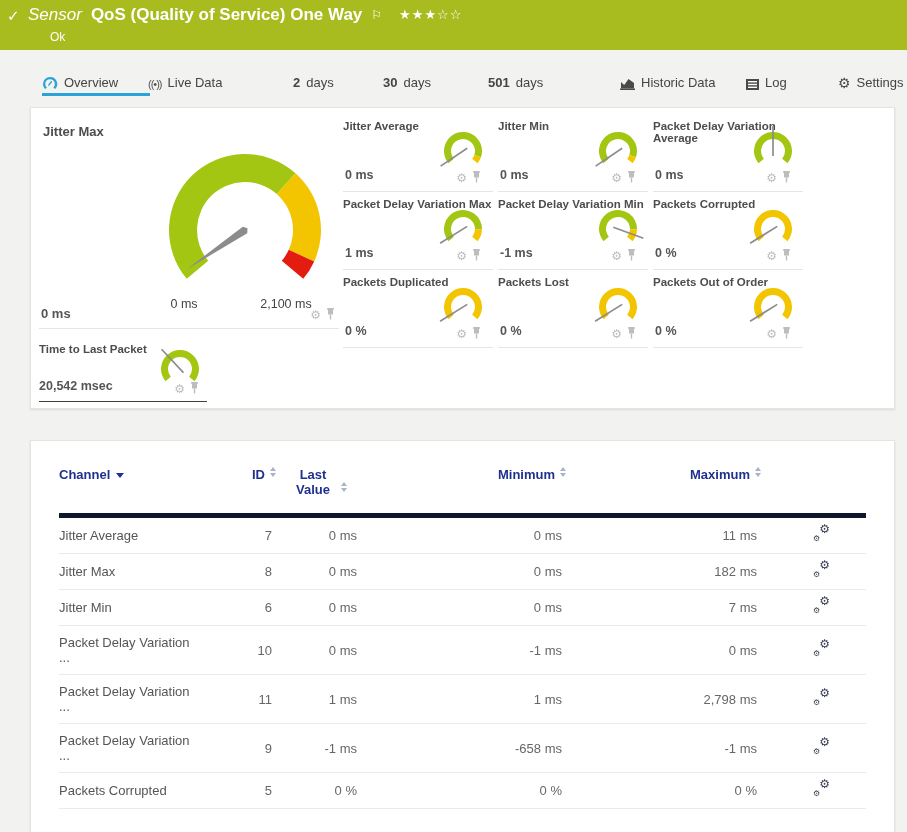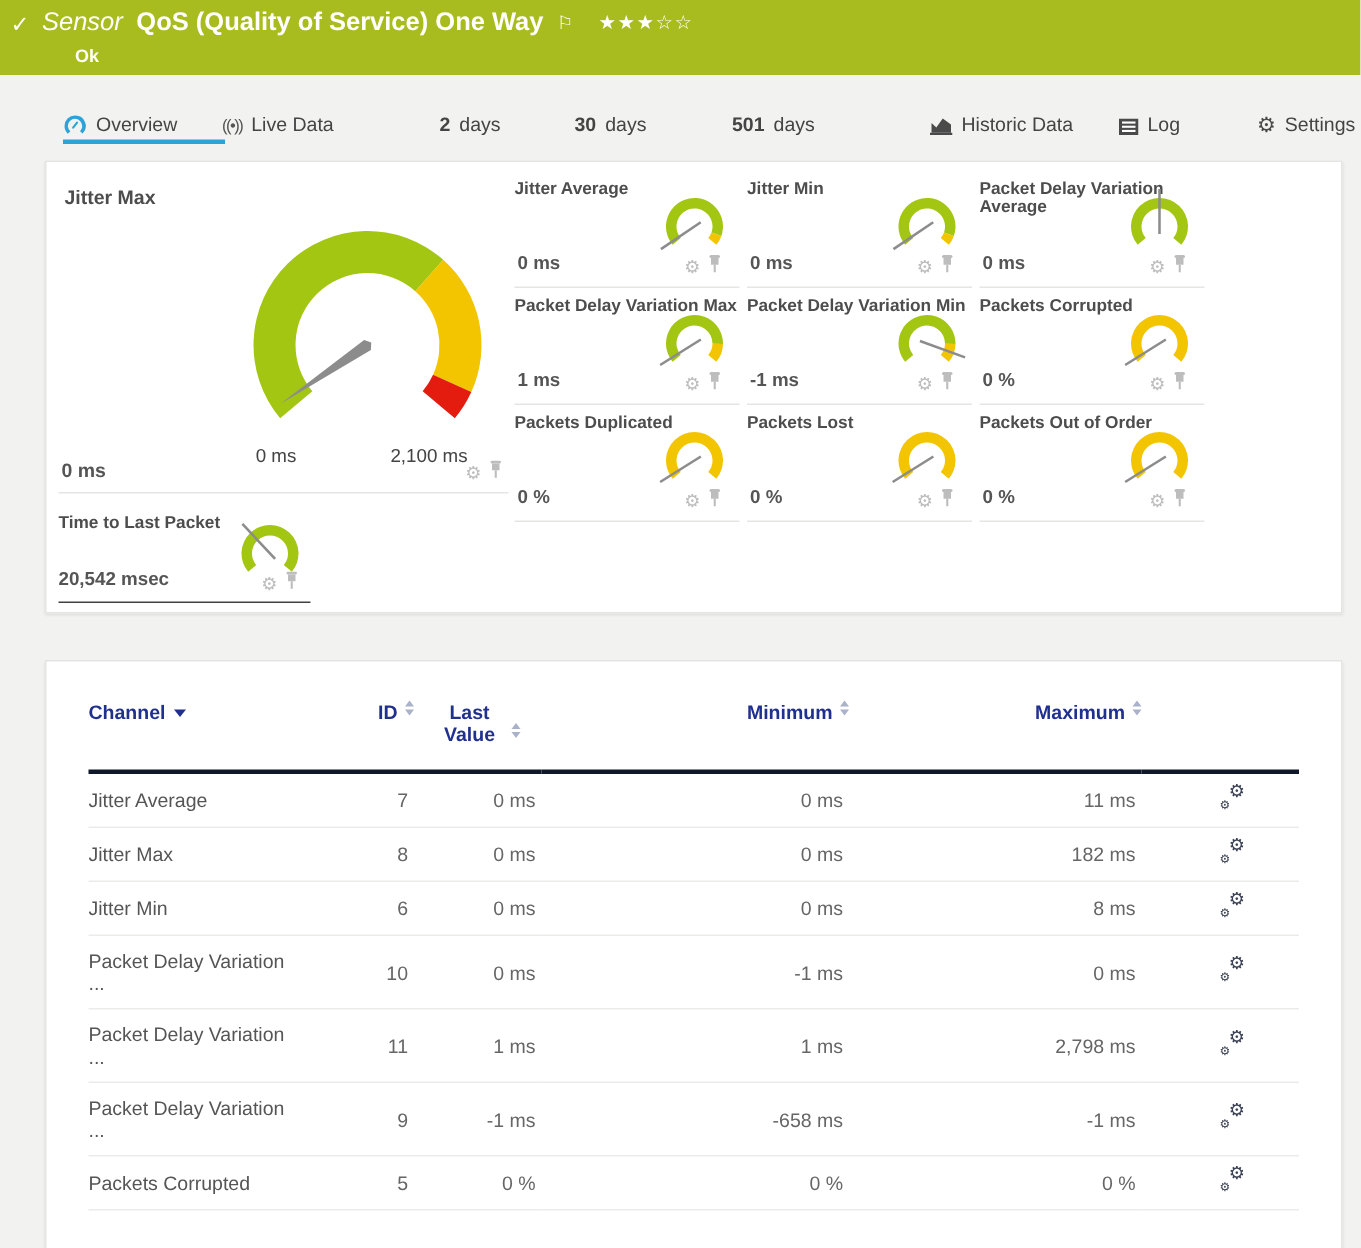--- a/index.html
+++ b/index.html
@@ -9,21 +9,21 @@
   .page{position:relative;width:907px;height:832px}
 
   
   .hd{height:45px;background:var(--hgreen);color:#fff;padding:5px 0 0 28px;position:relative}
   .chk{position:absolute;left:7px;top:7px;font-size:15px;font-weight:700}
   .hd-row1{display:flex;align-items:flex-end;gap:9px;line-height:20px}
   .kind{font-style:italic;font-size:17px}
   .ttl{font-weight:700;font-size:17px}
   .flag{font-size:12px;align-self:flex-start;cursor:pointer}
   .stars{font-size:13px;letter-spacing:1px;align-self:flex-start;margin-left:8px;cursor:pointer}
-  .status{font-size:12px;font-weight:700;margin:5px 0 0 22px}
+  .status{font-size:12px;font-weight:400;margin:5px 0 0 22px}
 
   
   .tabbar{position:relative;height:32px;margin-top:16px}
   .tab{position:absolute;top:0;display:flex;align-items:flex-end;gap:6px;font-size:13px;
        color:#444;cursor:pointer;height:24px;white-space:nowrap}
   .tab b{font-weight:700}
   .tab:nth-child(1){left:42px}  .tab:nth-child(2){left:148px}
   .tab:nth-child(3){left:293px} .tab:nth-child(4){left:383px}
   .tab:nth-child(5){left:488px} .tab:nth-child(6){left:620px}
   .tab:nth-child(7){left:746px} .tab:nth-child(8){left:838px}
@@ -69,21 +69,21 @@
   
   table.cht{width:100%;border-collapse:collapse;table-layout:fixed;font-size:13px;color:#666}
   col.c1{width:137px}col.c2{width:80px}col.c3{width:85px}
   col.c4{width:205px}col.c5{width:195px}col.c6{width:105px}
   .cht th{font-weight:700;color:var(--navy);padding:12px 0 16px;vertical-align:top;
           font-size:13px;line-height:15px}
   .cht th.l,.cht td.l{text-align:left}
   .cht th.r,.cht td.r{text-align:right}
   .cht th.c{text-align:center}
   .cht th:nth-child(3){padding-left:0;padding-right:0;}
-  .cht thead tr{border-bottom:3px solid #0f172a}
+  .cht thead tr{border-bottom:5px solid #0f172a}
   .cht td{border-bottom:1px solid #ebebe9;padding:9px 0;height:15px}
   .cht td.r{padding-right:4px}
   .cht td.ch{color:#555}
   .cht td.ic{text-align:right;padding-right:36px}
   .updown{display:inline-block;vertical-align:2px;margin-left:5px}
   .updown i{display:block;width:0;height:0;border-left:3.5px solid transparent;border-right:3.5px solid transparent}
   .updown .up{border-bottom:4px solid #a9b2c9;margin-bottom:2px}
   .updown .dn{border-top:4px solid #a9b2c9}
   .caret{display:inline-block;margin-left:6px;width:0;height:0;border-left:4px solid transparent;
          border-right:4px solid transparent;border-top:5px solid var(--navy);vertical-align:1px}
@@ -388,21 +388,21 @@
             <td class="r">0 ms</td>
             <td class="r">0 ms</td>
             <td class="r">182 ms</td>
             <td class="ic"><span class="rowgear"><span class="g1">⚙</span><span class="g2">⚙</span></span></td>
           </tr>
           <tr>
             <td class="l ch">Jitter Min</td>
             <td class="r">6</td>
             <td class="r">0 ms</td>
             <td class="r">0 ms</td>
-            <td class="r">8 ms</td>
+            <td class="r">7 ms</td>
             <td class="ic"><span class="rowgear"><span class="g1">⚙</span><span class="g2">⚙</span></span></td>
           </tr>
           <tr>
             <td class="l ch">Packet Delay Variation ...</td>
             <td class="r">10</td>
             <td class="r">0 ms</td>
             <td class="r">-1 ms</td>
             <td class="r">0 ms</td>
             <td class="ic"><span class="rowgear"><span class="g1">⚙</span><span class="g2">⚙</span></span></td>
           </tr>

